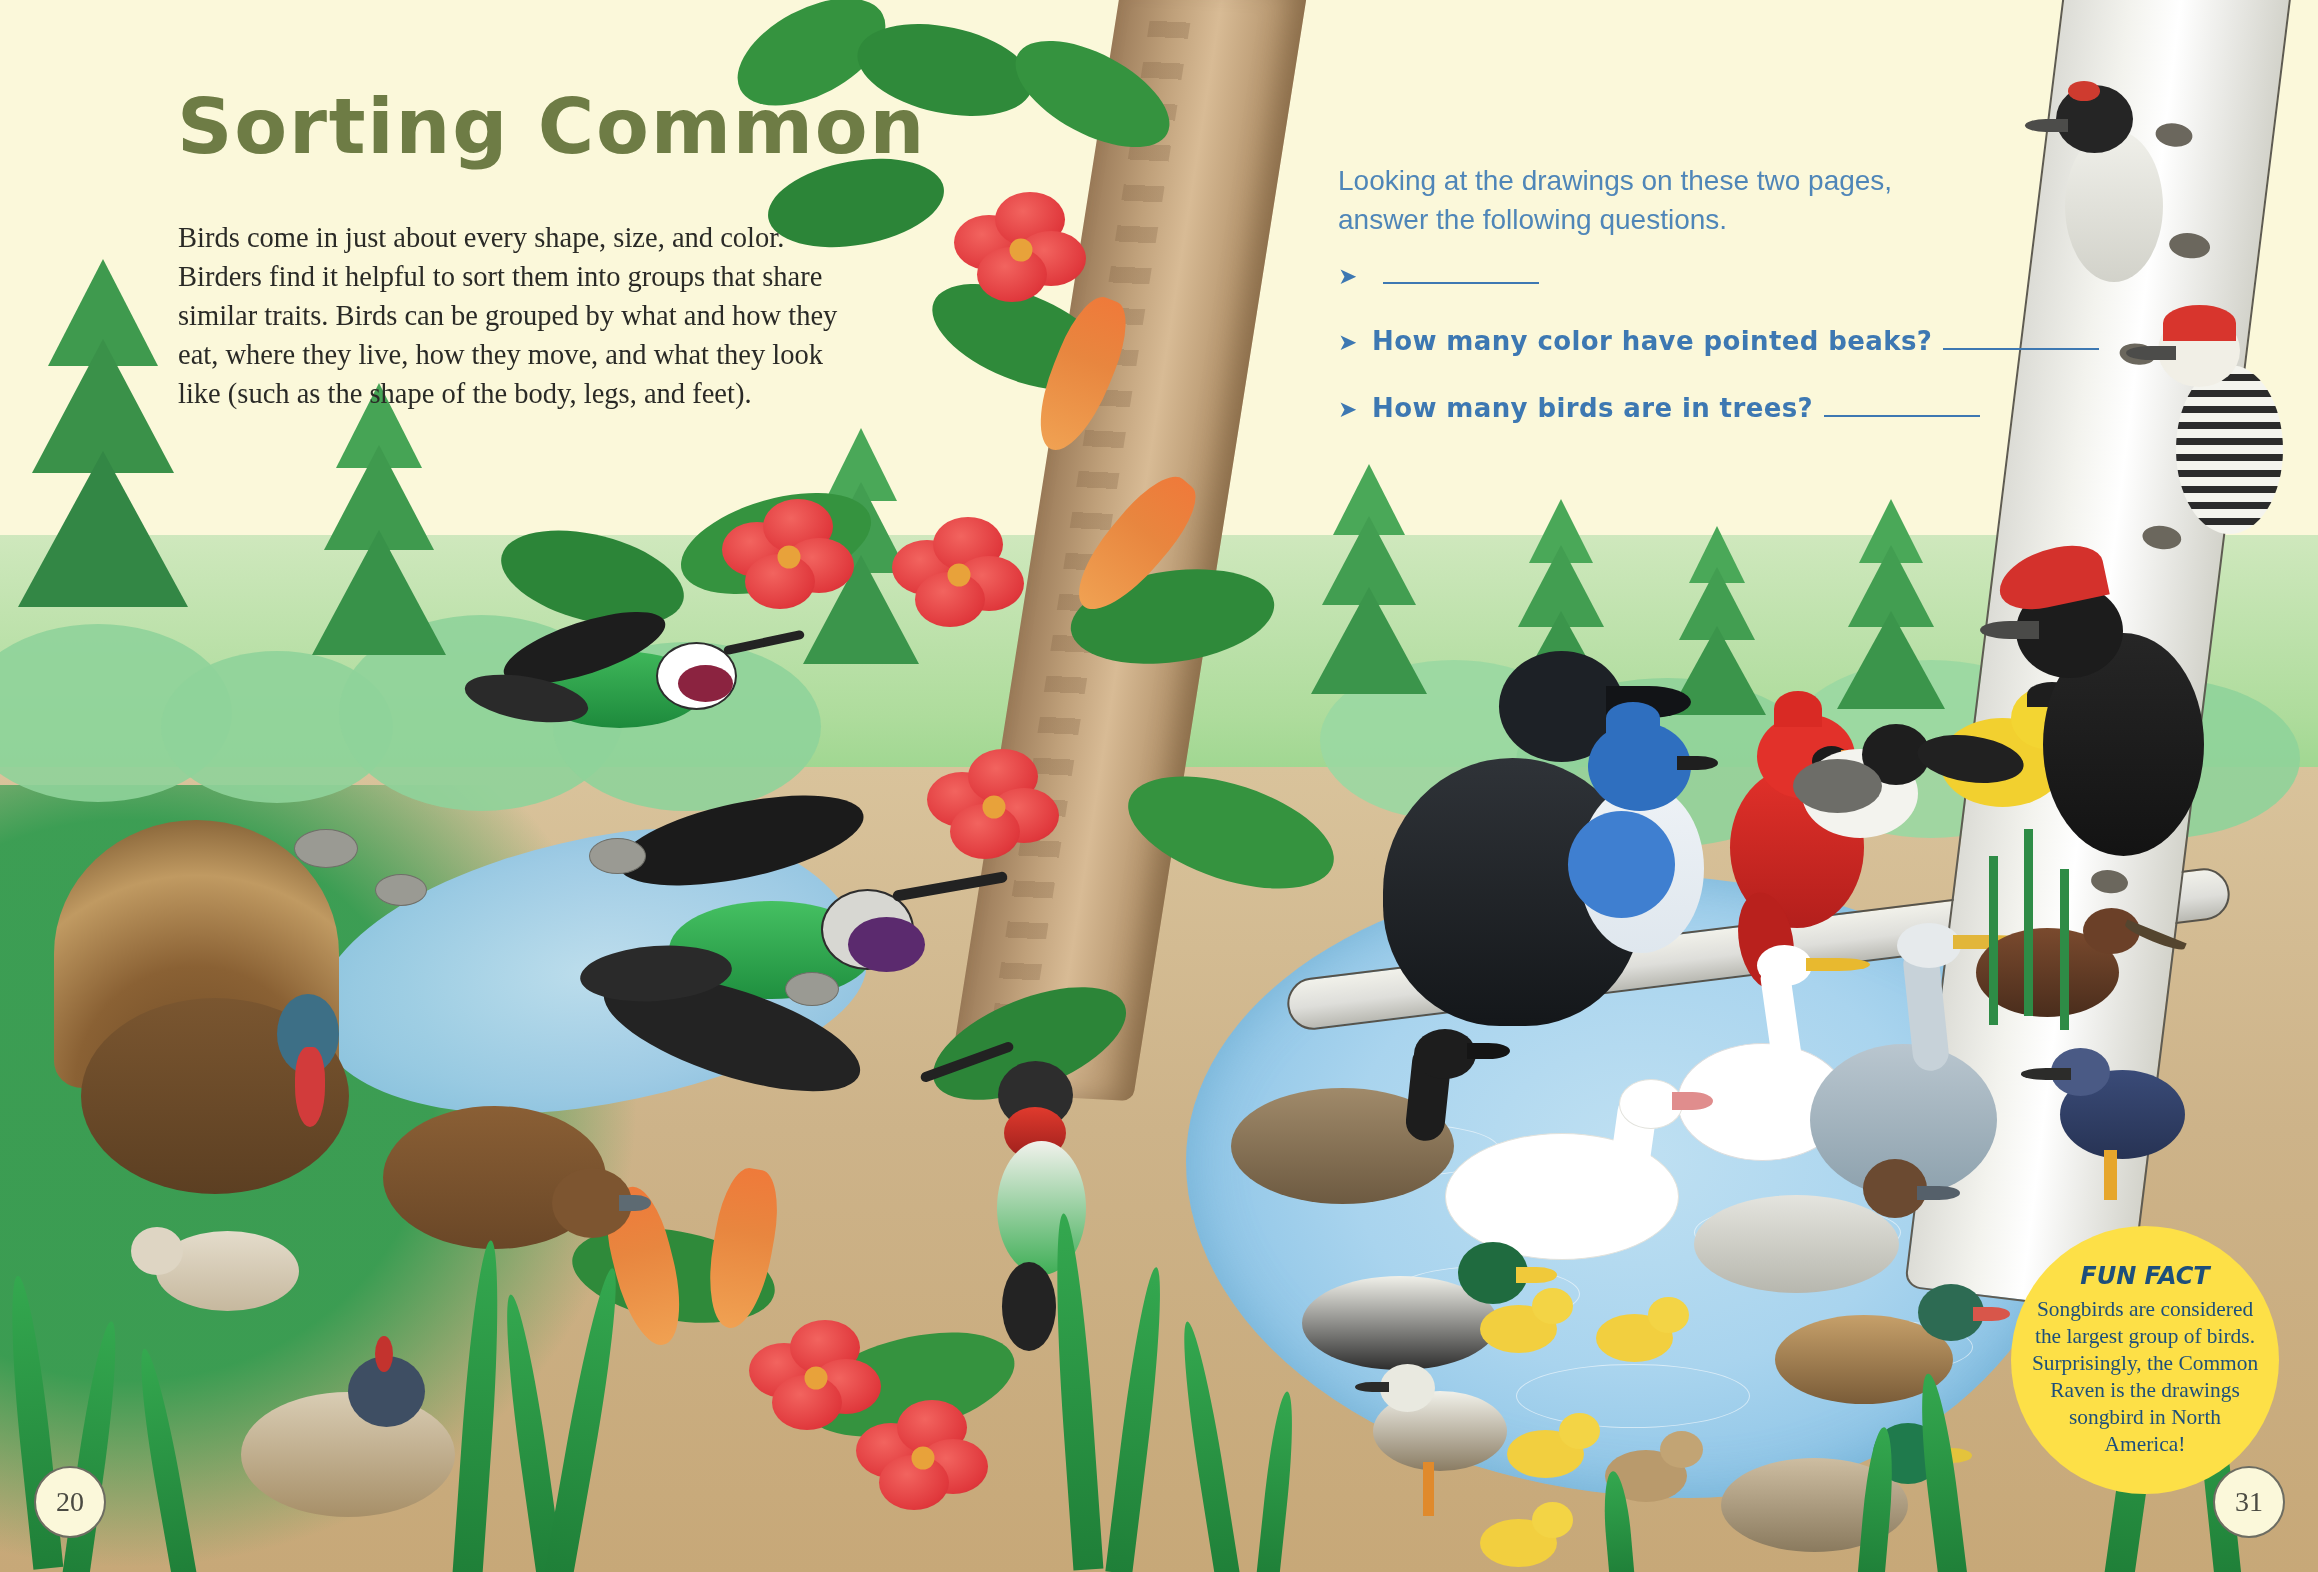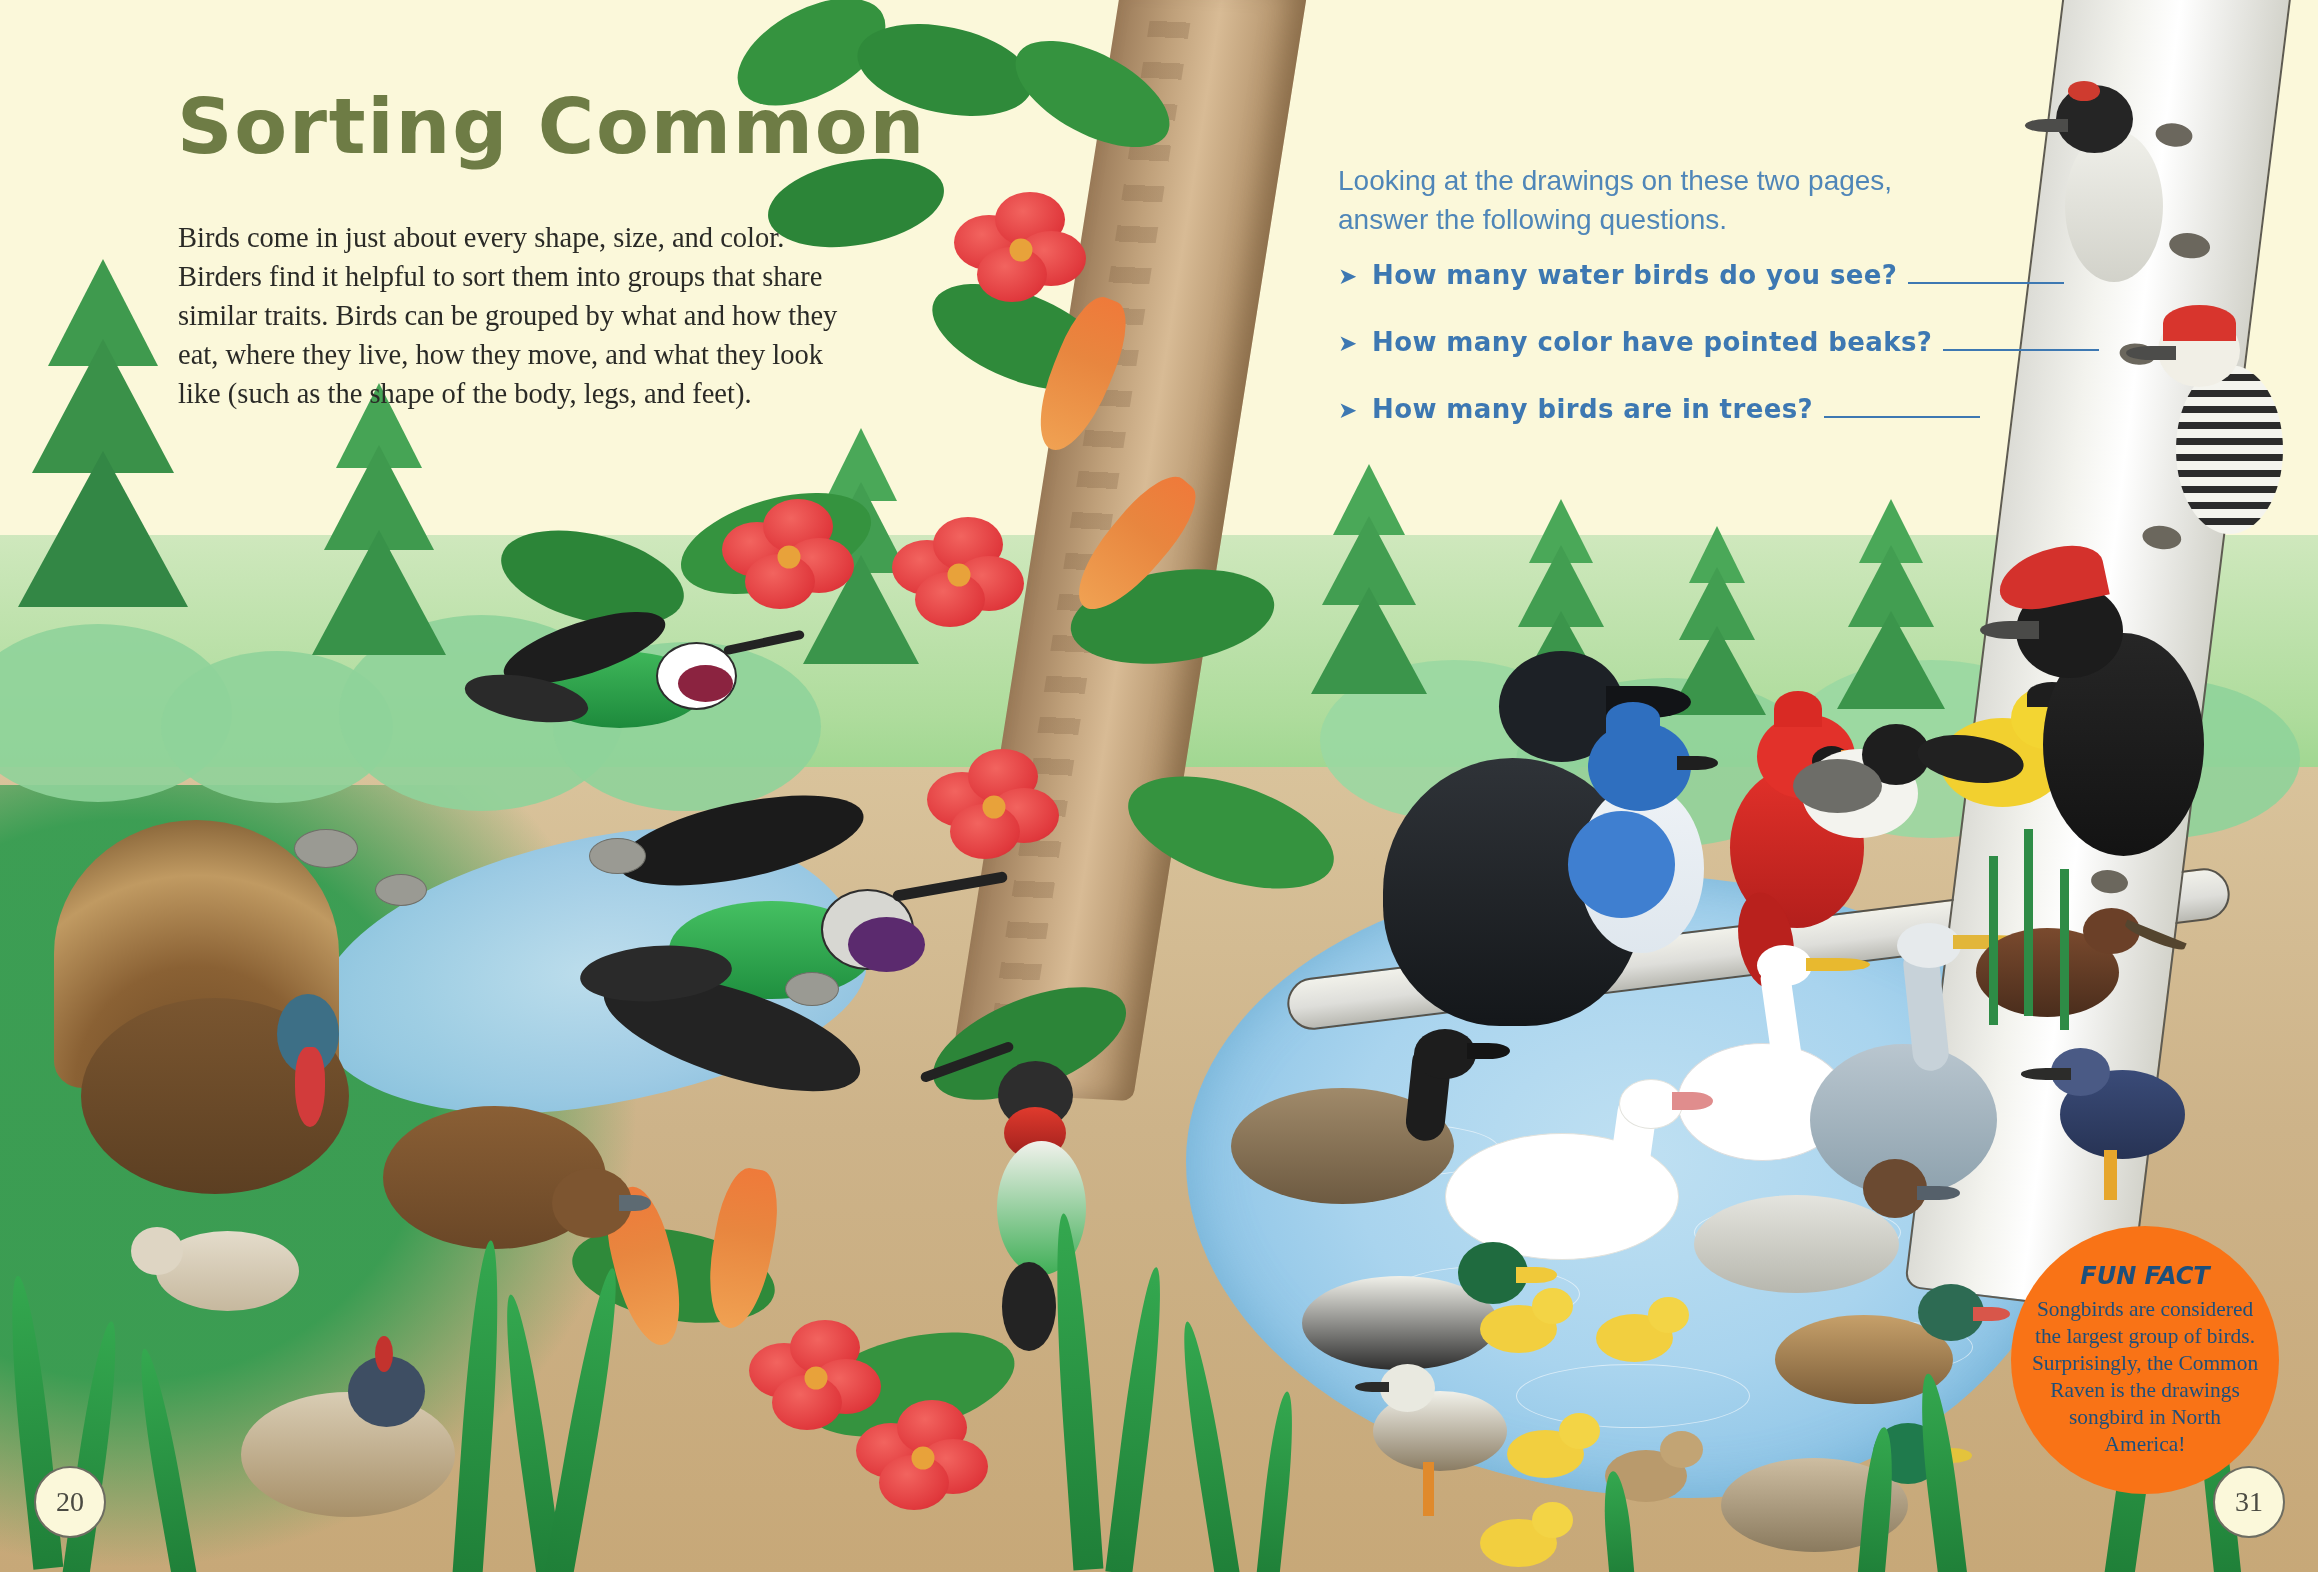--- a/index.html
+++ b/index.html
@@ -224,21 +224,21 @@
     margin-left: 10.7px;
     height: 23px;
   }
 
   
   .funfact {
     position: absolute;
     left: 2011px; top: 1226px;
     width: 268px; height: 268px;
     border-radius: 50%;
-    background: #f97316;
+    background: #fde047;
     color: #1f4f7a;
     text-align: center;
     display: flex;
     flex-direction: column;
     align-items: center;
     justify-content: center;
     padding: 9px 19.6px;
     box-sizing: border-box;
   }
   .funfact .ff-title {
@@ -657,21 +657,20 @@
   <div class="blade" style="left:2203px;top:1356px;width:27px;height:223px;transform:rotate(-6deg);"></div>
 
   <div class="heading">Sorting Common</div>
   <div class="intro">Birds come in just about every shape, size, and color. Birders find it helpful to sort them into groups that share similar traits. Birds can be grouped by what and how they eat, where they live, how they move, and what they look like (such as the shape of the body, legs, and feet).</div>
 
   <div class="q-intro">Looking at the drawings on these two pages, answer the following questions.</div>
 
   <div class="questions">
     <div class="q-row">
       <span class="q-arrow">➤</span>
-      <span>How many water birds do you see?</span>
       <span class="q-blank"></span>
     </div>
     <div class="q-row">
       <span class="q-arrow">➤</span>
       <span>How many color have pointed beaks?</span>
       <span class="q-blank"></span>
     </div>
     <div class="q-row">
       <span class="q-arrow">➤</span>
       <span>How many birds are in trees?</span>

